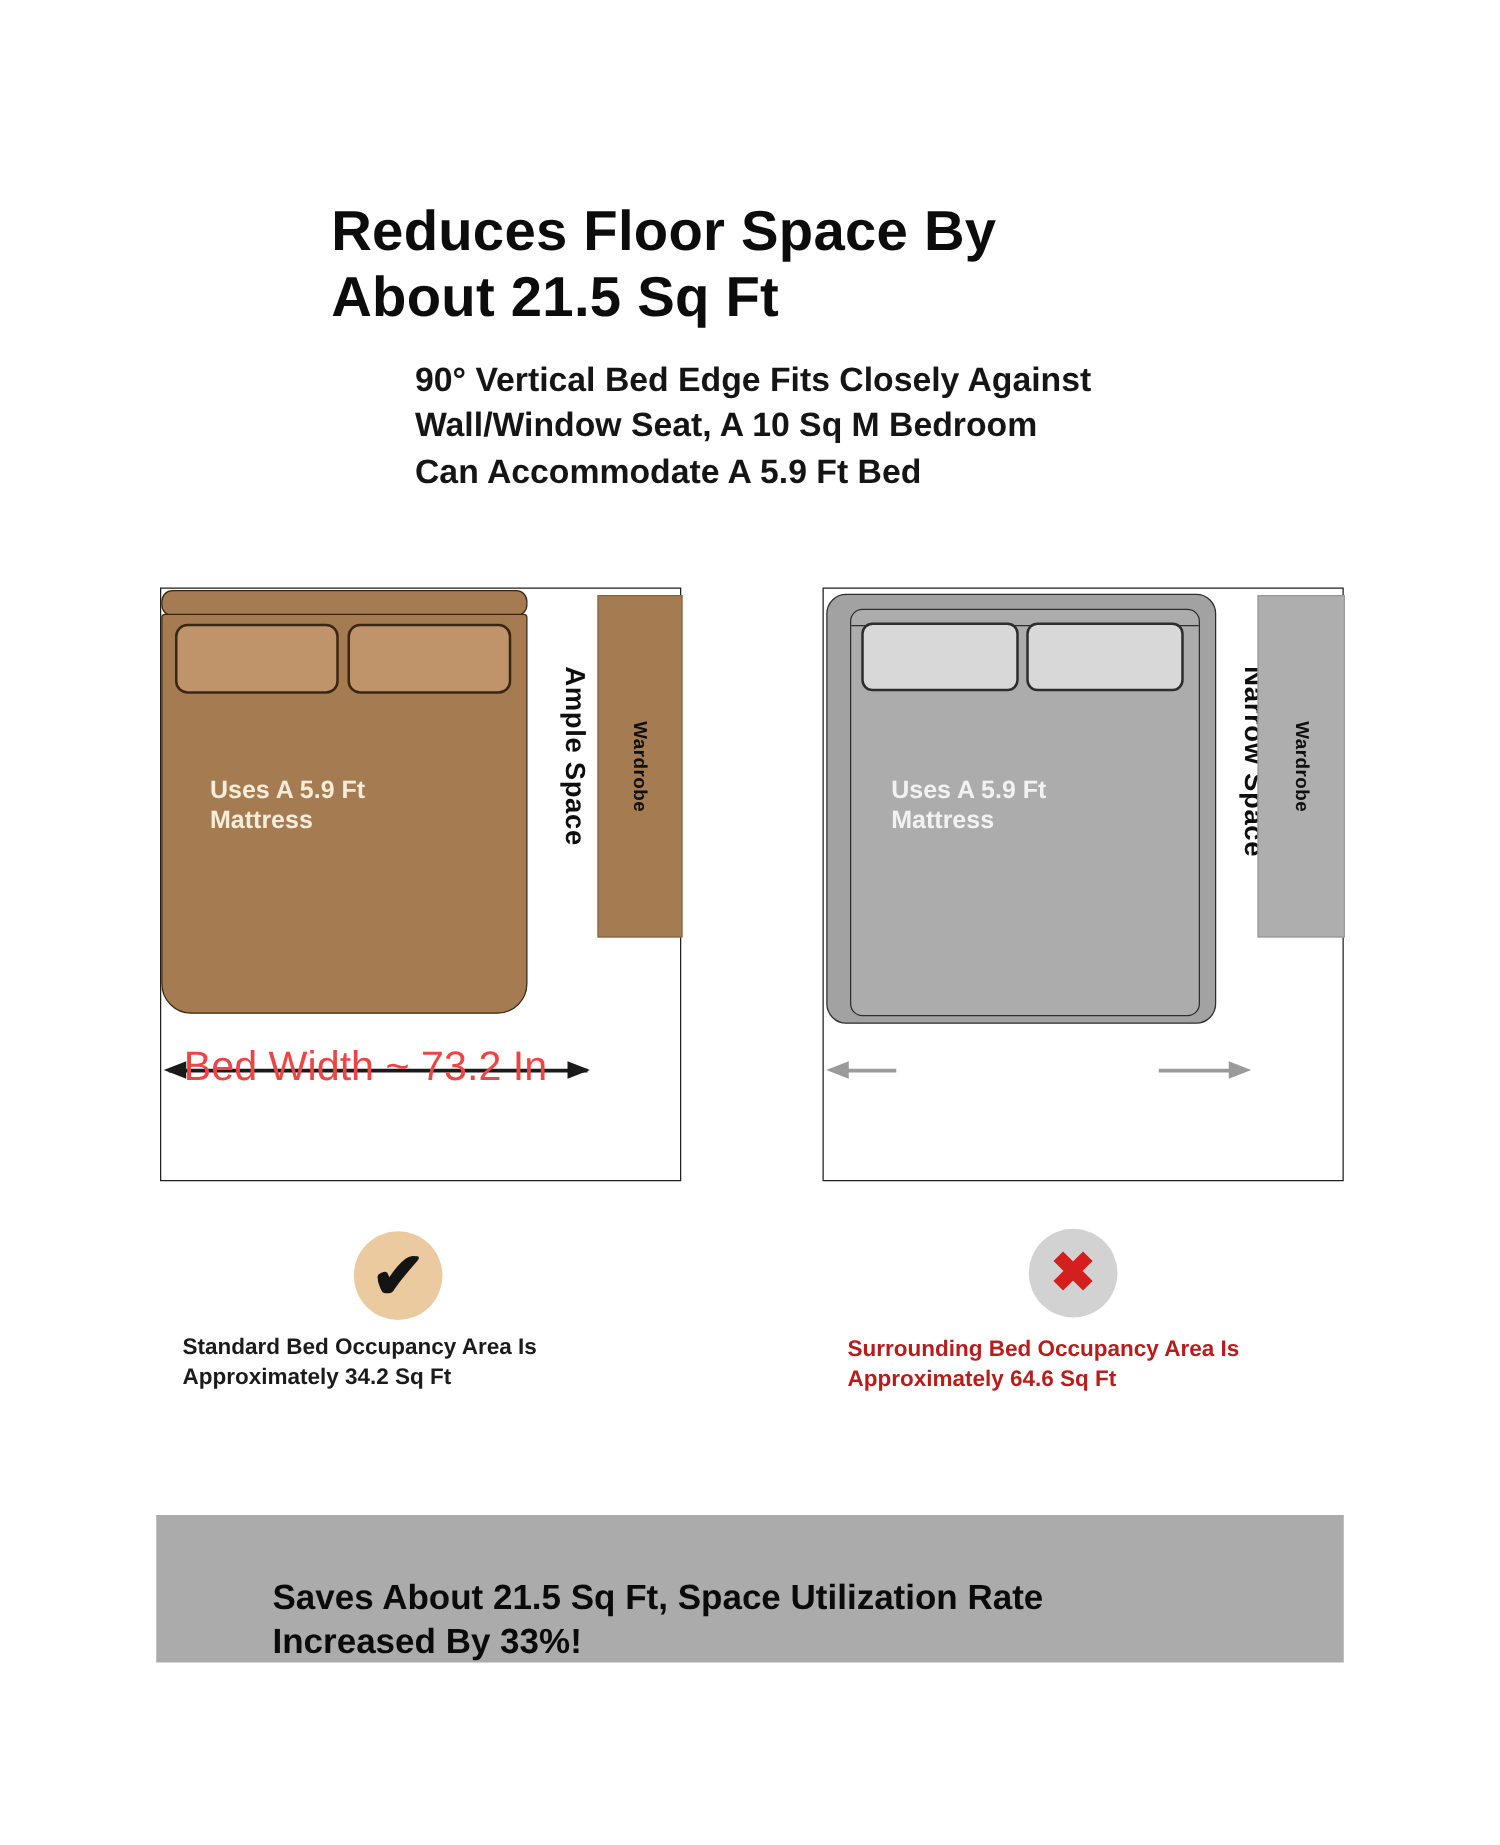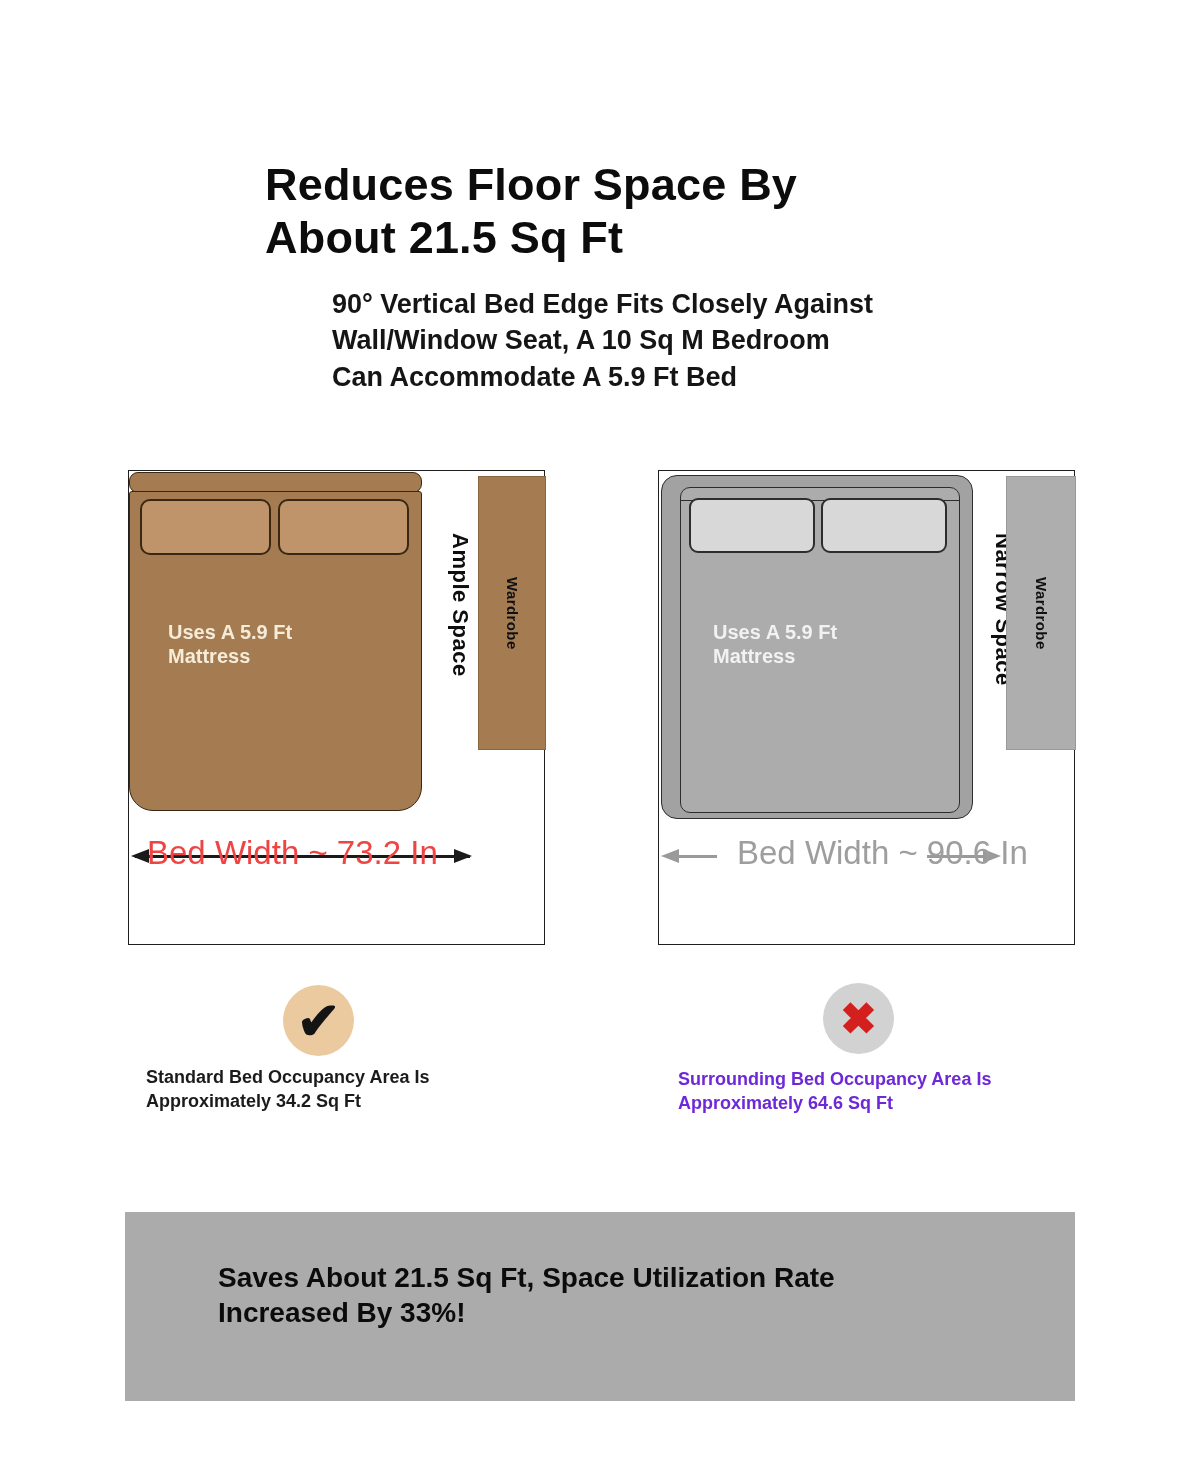--- a/index.html
+++ b/index.html
@@ -117,25 +117,25 @@
   }
   .check-circle { left:283px; top:985px; background:#eccaa0; }
   .cross-circle { left:823px; top:983px; background:#d2d2d2; }
   .check-glyph { font-size:52px; font-weight:700; color:#141414; line-height:1; }
   .cross-glyph { font-size:44px; font-weight:700; color:#d3201f; line-height:1; }
 
   .caption {
     position:absolute; font-size:18px; line-height:1.32; font-weight:700;
   }
   .caption-left  { left:146px; top:1066px; color:#1b1b1b; }
-  .caption-right { left:678px; top:1068px; color:#6d28d9; }
+  .caption-right { left:678px; top:1068px; color:#b91c1c; }
 
   
   .banner {
-    left:125px; top:1212px; width:950px; height:189px;
+    left:125px; top:1212px; width:950px; height:118px;
     background:#ababab;
   }
   .banner-text {
     position:absolute; left:93px; top:48px;
     font-size:28px; line-height:1.25; font-weight:700; color:#0b0b0b;
   }
 </style>
 </head>
 <body>
 
@@ -177,21 +177,20 @@
 Mattress</div>
   </div>
   <div class="space-label space-label-right vtext">Narrow Space</div>
   <div class="wardrobe wardrobe-right">
     <span class="wardrobe-label vtext">Wardrobe</span>
   </div>
   <div class="arrow-line gray-arrow" style="left:16px; top:384px; width:42px;"></div>
   <div class="ah ah-point-left gray" style="left:2px; top:378px;"></div>
   <div class="arrow-line gray-arrow" style="left:268px; top:384px; width:58px;"></div>
   <div class="ah ah-point-right gray" style="left:324px; top:378px;"></div>
-  <div class="width-label width-label-right">Bed Width ~ 90.6 In</div>
 </section>
 
 <div class="verdict-circle check-circle">
   <span class="check-glyph">✔</span>
 </div>
 <div class="verdict-circle cross-circle">
   <span class="cross-glyph">✖</span>
 </div>
 
 <p class="caption caption-left pre">Standard Bed Occupancy Area Is

